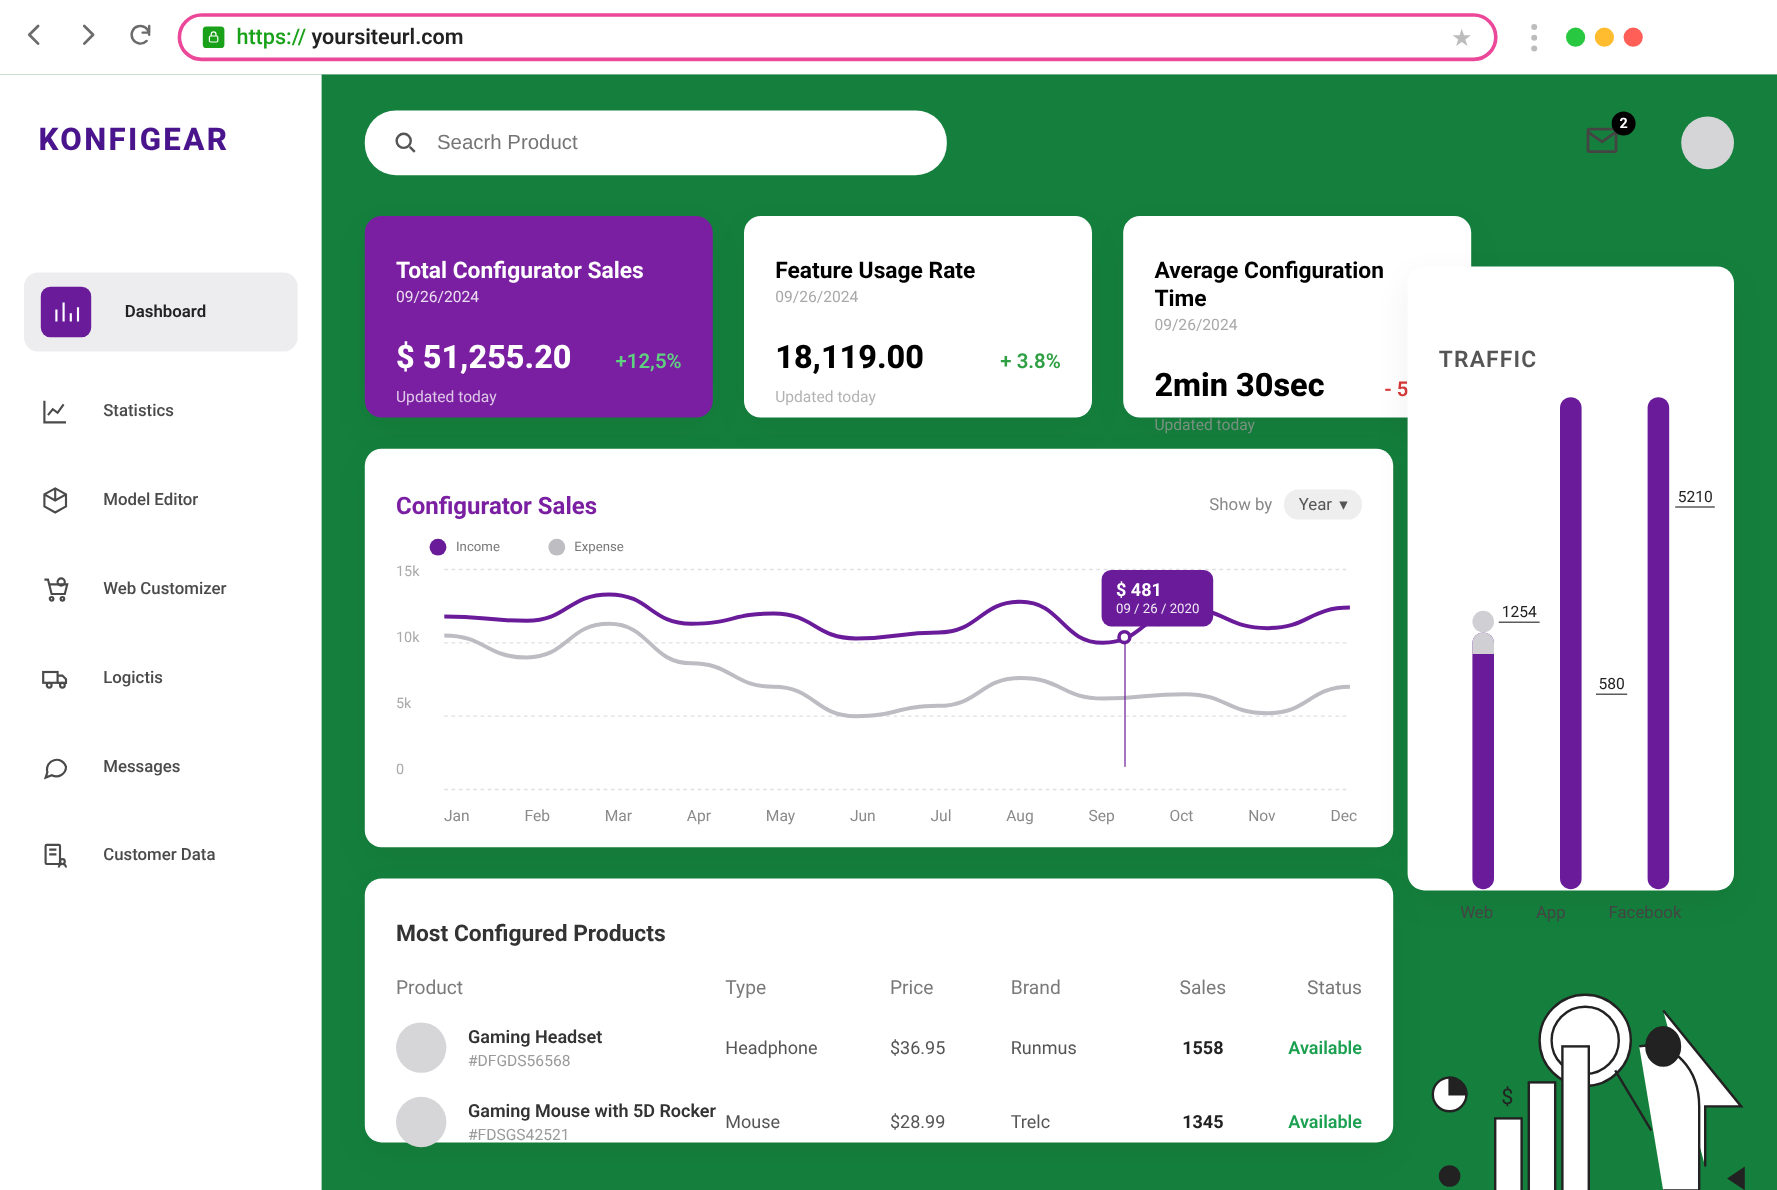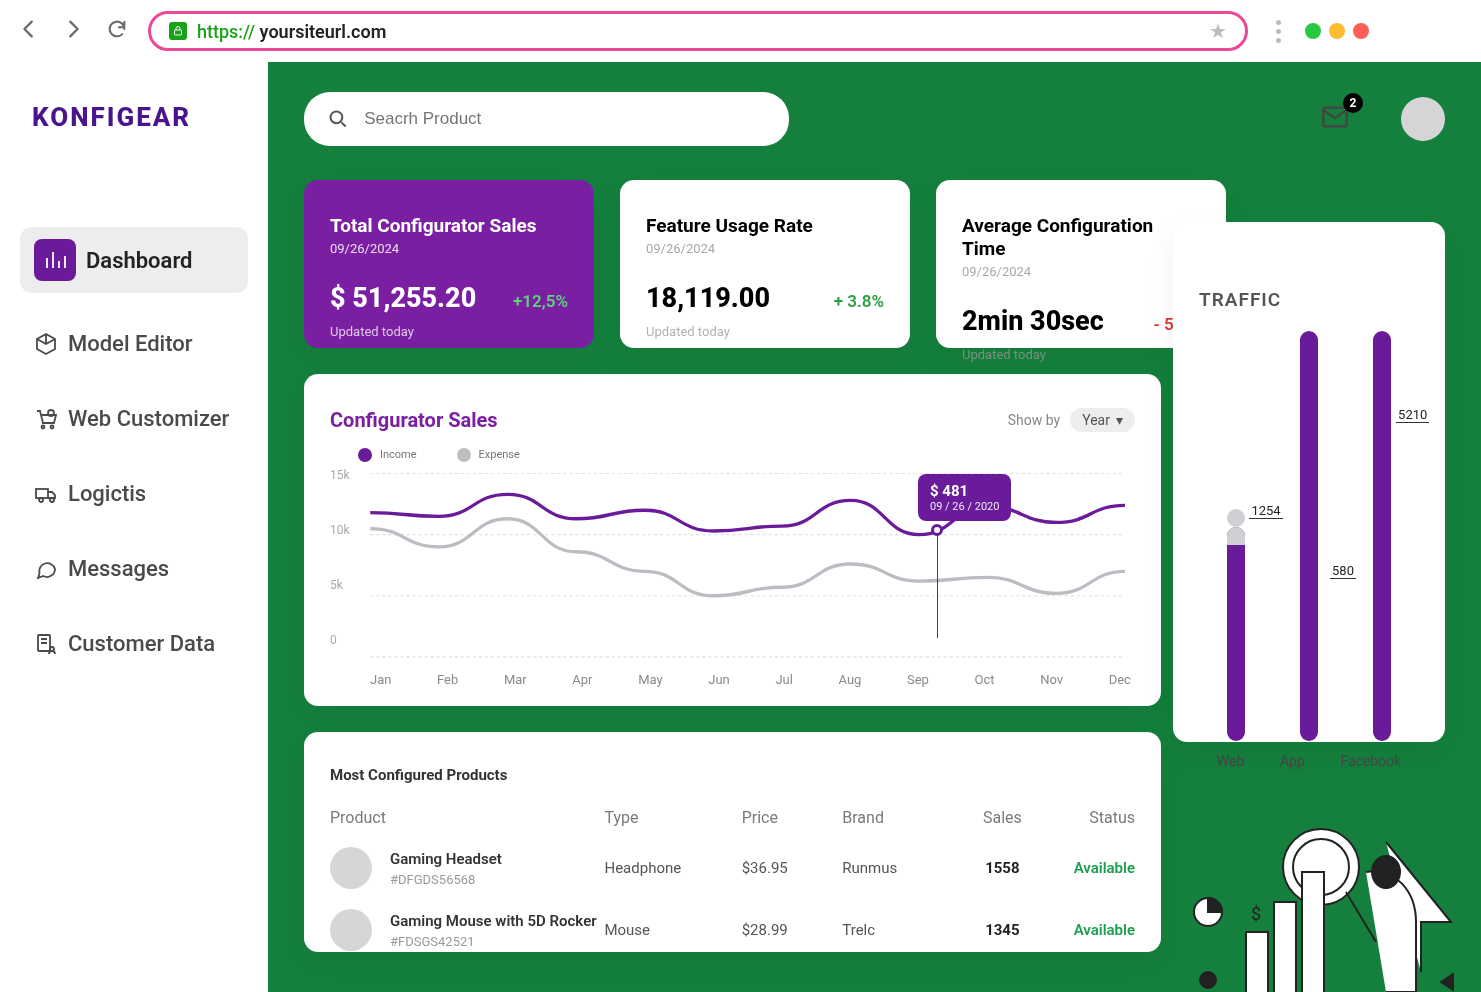--- a/index.html
+++ b/index.html
@@ -16,21 +16,21 @@
   .menu-dots { margin-left:28px; display:flex; flex-direction:column; gap:4px; }
   .menu-dots div{width:5px;height:5px;background:#bcbcbc;border-radius:50%;}
   .traffic-lights{margin-left:24px;display:flex;gap:8px;}
   .tlight{width:16px;height:16px;border-radius:50%;}
   .tl-g{background:#28c840;} .tl-y{background:#febc2e;} .tl-r{background:#ff5f57;}
   
   .app { display:flex; height:930px; background:#15803d; }
   .sidebar { width:268px; background:#fff; padding:40px 20px 0 20px; }
   .logo { font-size:26px; font-weight:800; color:#4a148c; letter-spacing:2px; margin-left:12px; }
   .nav { margin-top:95px; display:flex; flex-direction:column; gap:26px; }
-  .nav-item { display:flex; align-items:center; gap:10px; padding:12px 14px; border-radius:12px; cursor:pointer; color:#4a4a4a; font-size:22px; font-weight:500; }
+  .nav-item { display:flex; align-items:center; gap:28px; padding:12px 14px; border-radius:12px; cursor:pointer; color:#4a4a4a; font-size:14px; font-weight:500; }
   .nav-item.active { background:#ededef; color:#222; font-weight:600; }
   .nav-item .icon-box { width:42px; height:42px; border-radius:8px; display:flex; align-items:center; justify-content:center; }
   .nav-item.active .icon-box { background:#6a1b9a; }
   .nav-icon { width:24px; height:24px; stroke:#4a4a4a; fill:none; stroke-width:1.8; }
   .nav-item.active .nav-icon { stroke:#fff; }
   .main { flex:1; padding:30px 36px 0 36px; overflow:hidden; }
   .topbar { display:flex; align-items:center; gap:20px; }
   .search { width:485px; height:54px; background:#fff; border-radius:26px; display:flex; align-items:center; padding:0 24px; gap:16px; }
   .search input { border:none; outline:none; font-size:17px; color:#888; background:transparent; width:100%; }
   .search-icon{width:22px;height:22px;stroke:#555;fill:none;stroke-width:2.4;}
@@ -69,21 +69,21 @@
   .main { position:relative; }
   .traffic-title { font-size:19px; font-weight:600; color:#555; letter-spacing:1px;margin-top:32px; }
   .bars { display:flex; justify-content:space-around; align-items:flex-end; height:410px; margin-top:20px; position:relative; }
   .bar { width:18px; background:#6a1b9a; border-radius:10px; position:relative; }
   .bar.web::before{content:'';position:absolute;left:0;top:-18px;width:18px;height:18px;border-radius:50%;background:#d0d0d4;}
   .bar.web::after{content:'';position:absolute;left:0;top:0;bottom:196px;width:18px;background:#d0d0d4;border-radius:10px 10px 0 0;}
   .bar-val { position:absolute; right:-38px; font-size:13px; color:#222; border-bottom:1px solid #333; padding:0 2px; }
   .bar-labels { display:flex; justify-content:space-around; margin-top:12px; font-size:14px; color:#444; }
   
   .prod-card { width:857px; margin-top:26px; height:220px; }
-  .prod-title { font-size:15px; font-weight:700; color:#333; }
+  .prod-title { font-size:19px; font-weight:700; color:#333; }
   .tbl-head { display:flex; color:#7a7a7a; font-size:16px; margin-top:24px; }
   .col-p{width:300px;} .col-t{width:150px;} .col-pr{width:110px;} .col-b{width:120px;} .col-s{width:110px;text-align:center;} .col-st{width:90px;text-align:right;}
   .row { display:flex; align-items:center; margin-top:20px; color:#555; font-size:15px; }
   .row .thumb{width:42px;height:42px;background:#d6d6d9;border-radius:50%;margin-right:18px;}
   .pname{font-weight:600;color:#333;font-size:15px;}
   .psku{color:#9a9a9a;font-size:13px;margin-top:4px;}
   .avail{color:#1aa050;font-weight:600;}
   .illus { position:absolute; right:10px; bottom:-30px; width:290px; height:210px; }
 </style>
 </head>
@@ -129,20 +129,26 @@
   <div class="sidebar">
     <div class="logo">KONFIGEAR</div>
     <div class="nav">
       <div class="nav-item active">
         <div class="icon-box">
             <svg class="nav-icon" viewBox="0 0 24 24">
               <path d="M4 20V10M10 20V4M16 20v-7M22 20V8"></path>
             </svg>
           </div>
         <span>Dashboard</span>
+      </div>
+      <div class="nav-item">
+        <svg class="nav-icon" viewBox="0 0 24 24">
+            <path d="M3 3v18h18M6 15l4-5 4 3 5-7"></path>
+          </svg>
+        <span>Statistics</span>
       </div>
       <div class="nav-item">
         <svg class="nav-icon" viewBox="0 0 24 24">
             <path d="M12 2l9 5v10l-9 5-9-5V7l9-5zM12 2v10M3 7l9 5 9-5"></path>
           </svg>
         <span>Model Editor</span>
       </div>
       <div class="nav-item">
         <svg class="nav-icon" viewBox="0 0 24 24">
             <circle cx="9" cy="20" r="1.5"></circle>

